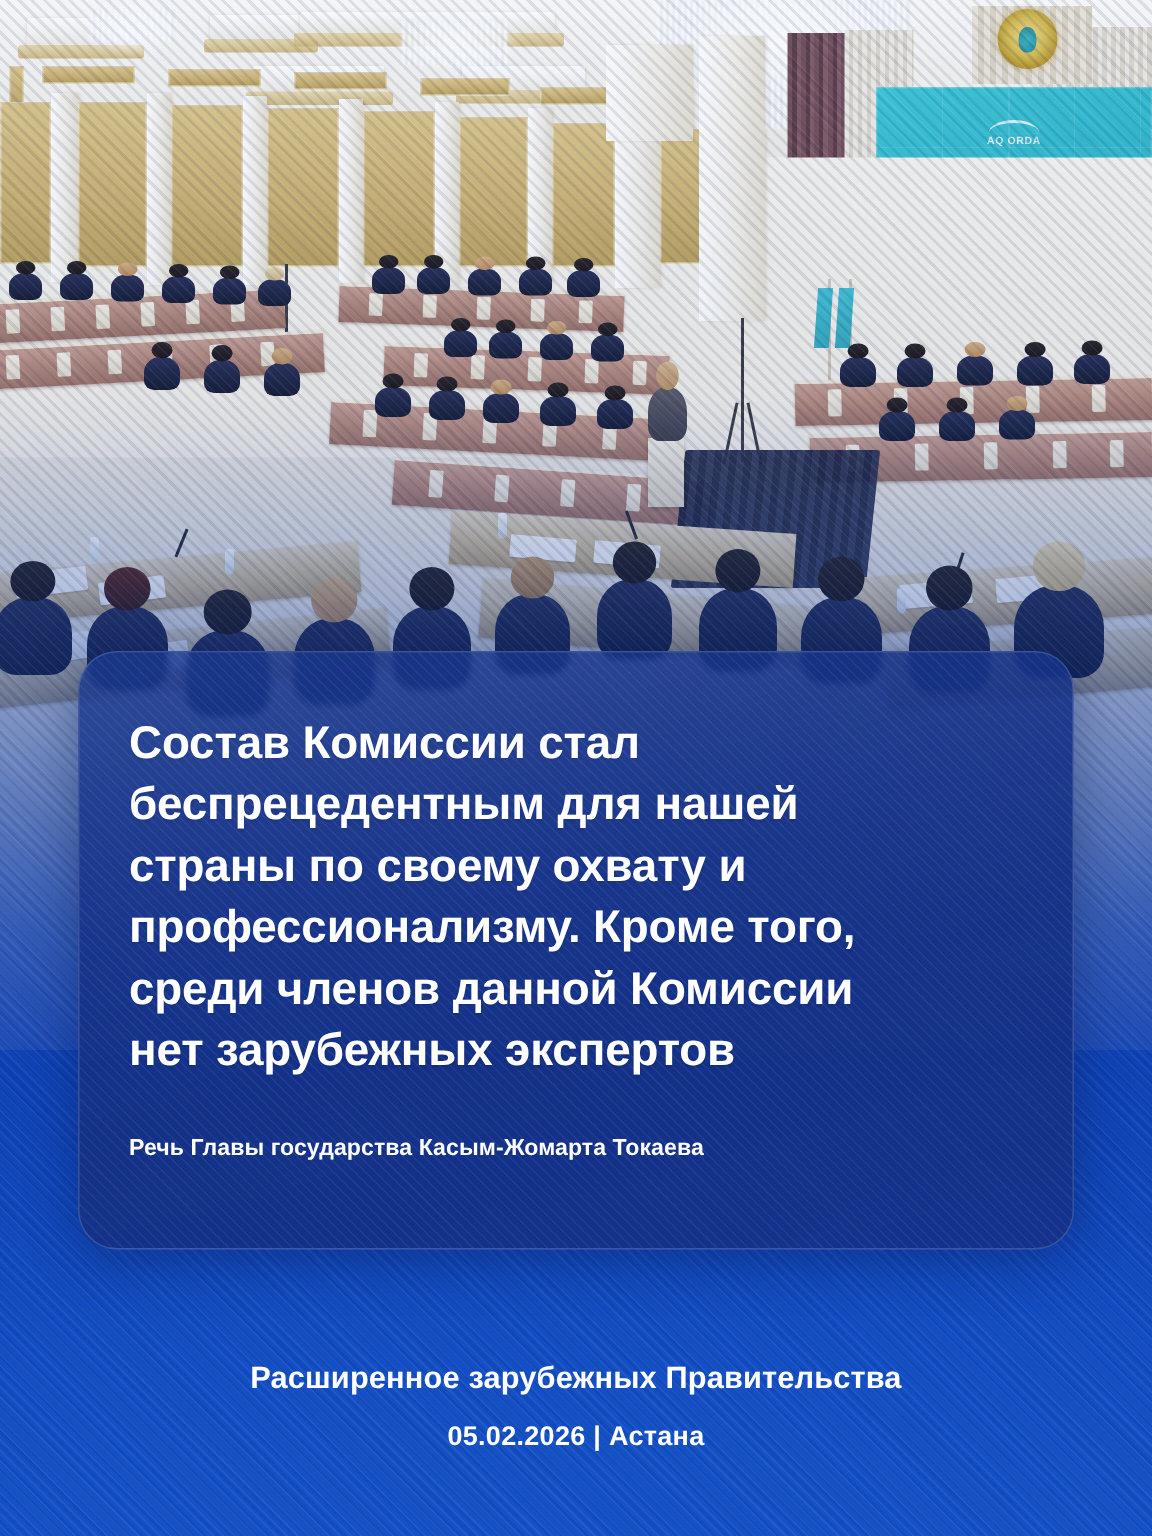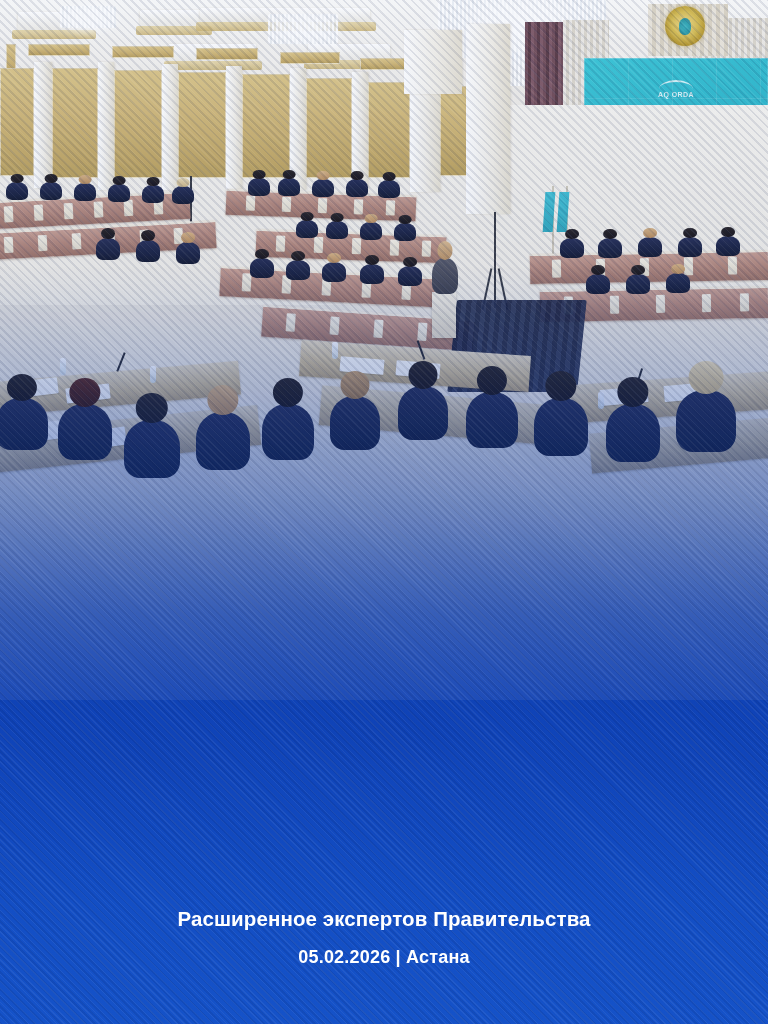--- a/index.html
+++ b/index.html
@@ -629,19 +629,29 @@
 
     <div class="photo-grade"></div>
   </div>
 
   <div class="blue-bottom"></div>
   <div class="bottom-ghost"></div>
   <div class="blue-overlay"></div>
   <div class="hatch-dark"></div>
   <div class="hatch"></div>
 
+  <div class="quote-card">
+    <div class="card-hatch"></div>
+    <div class="quote-text">Состав Комиссии стал
+беспрецедентным для нашей
+страны по своему охвату и
+профессионализму. Кроме того,
+среди членов данной Комиссии
+нет зарубежных экспертов</div>
+    <div class="quote-attr">Речь Главы государства Касым-Жомарта Токаева</div>
+  </div>
 
   <div class="footer">
-    <div class="footer-title">Расширенное экспертов Правительства</div>
+    <div class="footer-title">Расширенное зарубежных Правительства</div>
     <div class="footer-sub">05.02.2026 | Астана</div>
   </div>
 
 </div>
 
 </body></html>

